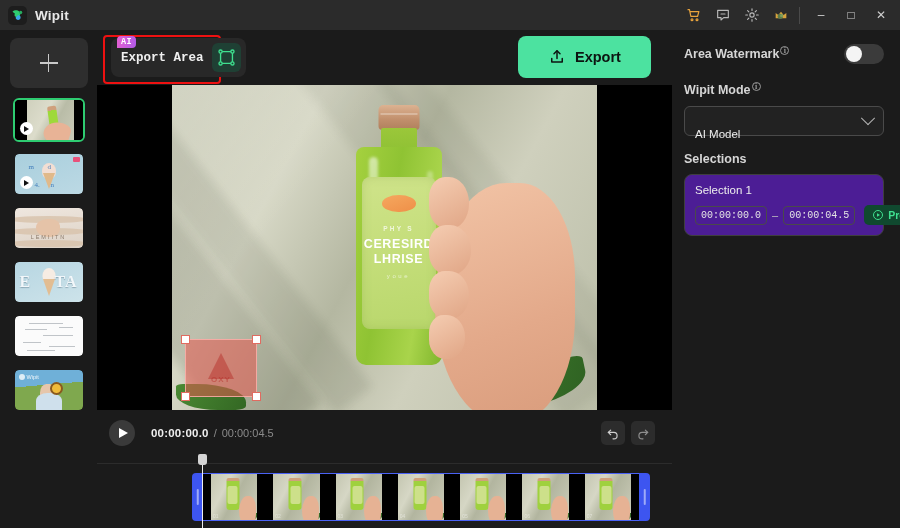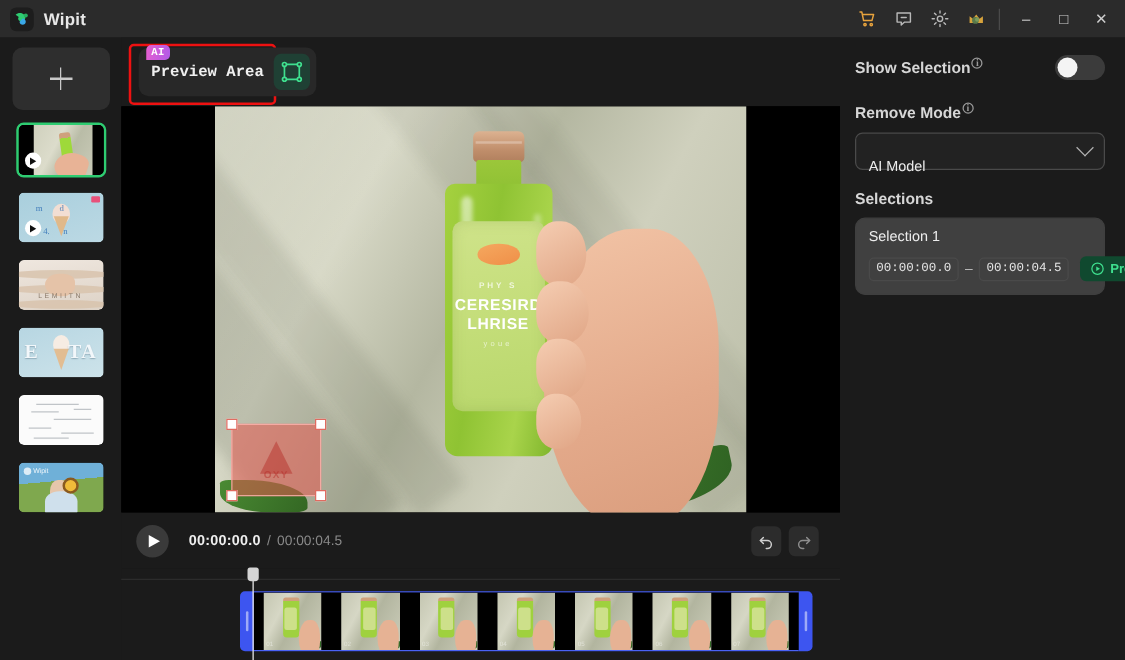--- a/index.html
+++ b/index.html
@@ -435,21 +435,21 @@
     background: #222; display: flex; align-items: center;
     justify-content: space-between; padding: 0 10px; cursor: pointer;
     margin-bottom: 16px;
   }
   .select-val { color: #ededed; font-size: 11.5px; margin-top: 26px; }
   .chev { width: 10px; height: 10px; border-right: 1.6px solid #b4b4b4;
     border-bottom: 1.6px solid #b4b4b4; transform: rotate(45deg) translate(-2px,-2px); }
   .sel-head { color: #d6d6d6; font-size: 12.5px; font-weight: 600; margin-bottom: 8px; }
   .sel-card {
     border: 1px solid #3f3f3f; border-radius: 8px; padding: 9px 10px 10px;
-    background: #404040;
+    background: #4c1d95;
   }
   .sel-title { color: #ededed; font-size: 11.5px; margin-bottom: 9px; }
   .sel-times { display: flex; align-items: center; gap: 5px; }
   .time-box {
     border: 1px solid #4a4a4a; border-radius: 4px; padding: 3px 5px;
     color: #e4e4e4; font-size: 10px;
     font-family: "Liberation Mono", monospace; cursor: text;
   }
   .dash { color: #c0c0c0; font-size: 11px; }
   .preview-btn {
@@ -592,31 +592,39 @@
       </div>
     </div>
 
     <div class="center">
 
       <div class="toolbar">
         <div class="select-area-highlight"></div>
         <div class="select-area-btn">
           <div class="sa-label">
             <span class="ai-badge">AI</span>
-            <span>Preview Area</span>
+            <span>Export Area</span>
           </div>
           <div class="sa-icon-box">
             <svg width="19" height="19" viewBox="0 0 24 24" fill="none" stroke="#3fe08f" stroke-width="1.7">
               <rect x="4.5" y="4.5" width="15" height="15" rx="1.5"></rect>
               <circle cx="4.5" cy="4.5" r="2" fill="#1f4034"></circle>
               <circle cx="19.5" cy="4.5" r="2" fill="#1f4034"></circle>
               <circle cx="4.5" cy="19.5" r="2" fill="#1f4034"></circle>
               <circle cx="19.5" cy="19.5" r="2" fill="#1f4034"></circle>
             </svg>
           </div>
+        </div>
+        <div class="export-btn">
+          <svg width="18" height="18" viewBox="0 0 24 24" fill="none" stroke="#0c1511" stroke-width="2" stroke-linecap="round" stroke-linejoin="round">
+            <path d="M5 14v4.5h14V14"></path>
+              <path d="M12 4v10"></path>
+              <path d="M8 7.6L12 3.6l4 4"></path>
+          </svg>
+          <span class="export-label">Export</span>
         </div>
       </div>
 
       <div class="stage">
         <div class="stage-wrap">
           <div class="video">
             <div class="shadow-band" style="left:-60px;top:-30px;width:90px;height:420px;"></div>
             <div class="shadow-band" style="left:30px;top:-60px;width:46px;height:420px;opacity:.7;"></div>
             <div class="shadow-band" style="left:250px;top:-80px;width:70px;height:440px;opacity:.5;"></div>
             <div class="shadow-band" style="left:330px;top:-60px;width:40px;height:420px;opacity:.45;"></div>
@@ -763,30 +771,30 @@
           </div>
           <div class="trim-handle right"></div>
         </div>
       </div>
     </div>
 
     <div class="rpanel">
 
       <div class="row-toggle">
         <div class="panel-label">
-          <span>Show Selection</span>
+          <span>Area Watermark</span>
           <span class="info-i">i</span>
         </div>
         <div class="toggle">
           <div class="knob"></div>
         </div>
       </div>
 
       <div class="panel-label mode">
-        <span>Remove Mode</span>
+        <span>Wipit Mode</span>
         <span class="info-i">i</span>
       </div>
       <div class="select">
         <span class="select-val">AI Model</span>
         <span class="chev"></span>
       </div>
 
       <div class="sel-head">Selections</div>
 
       <div class="sel-card">

